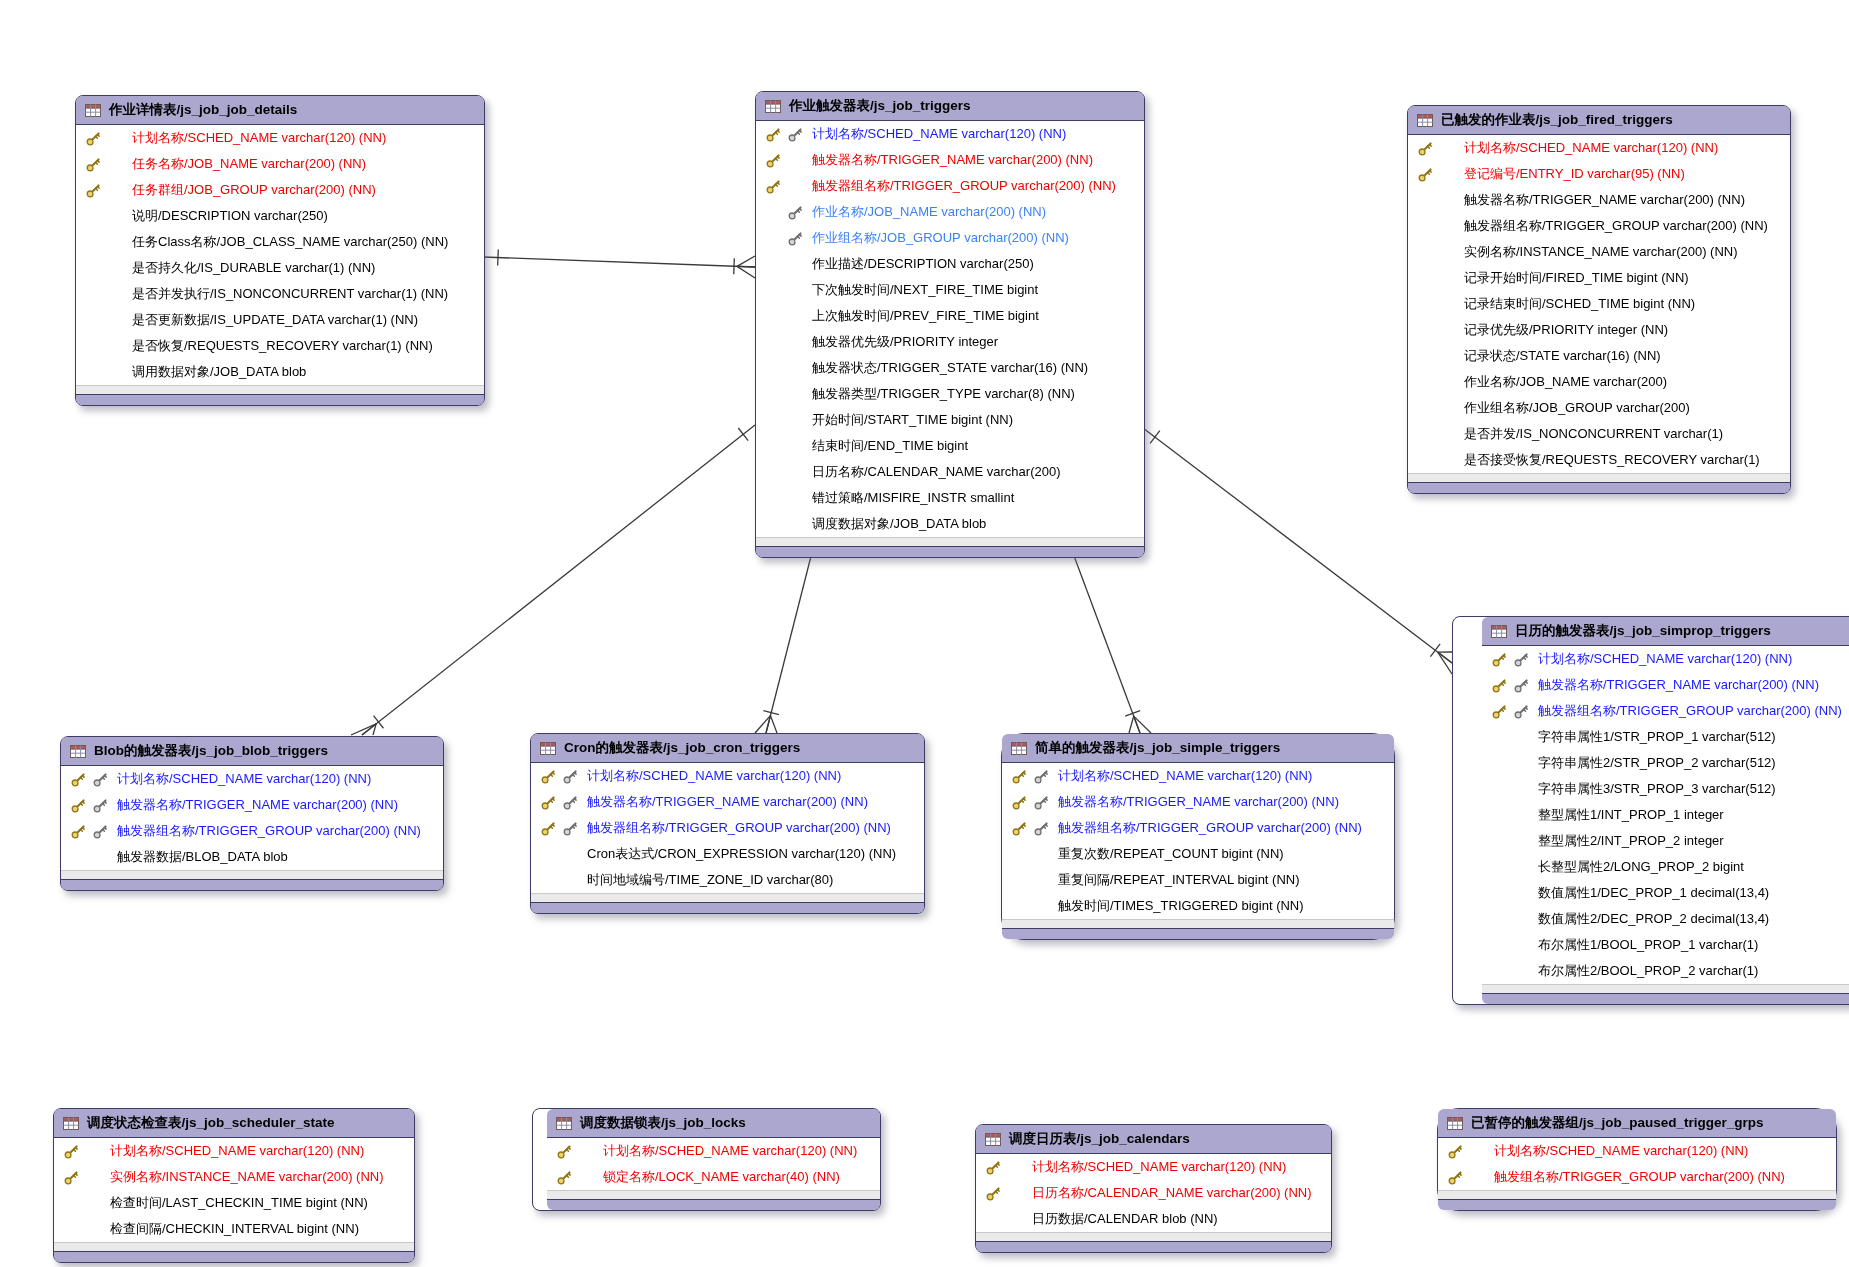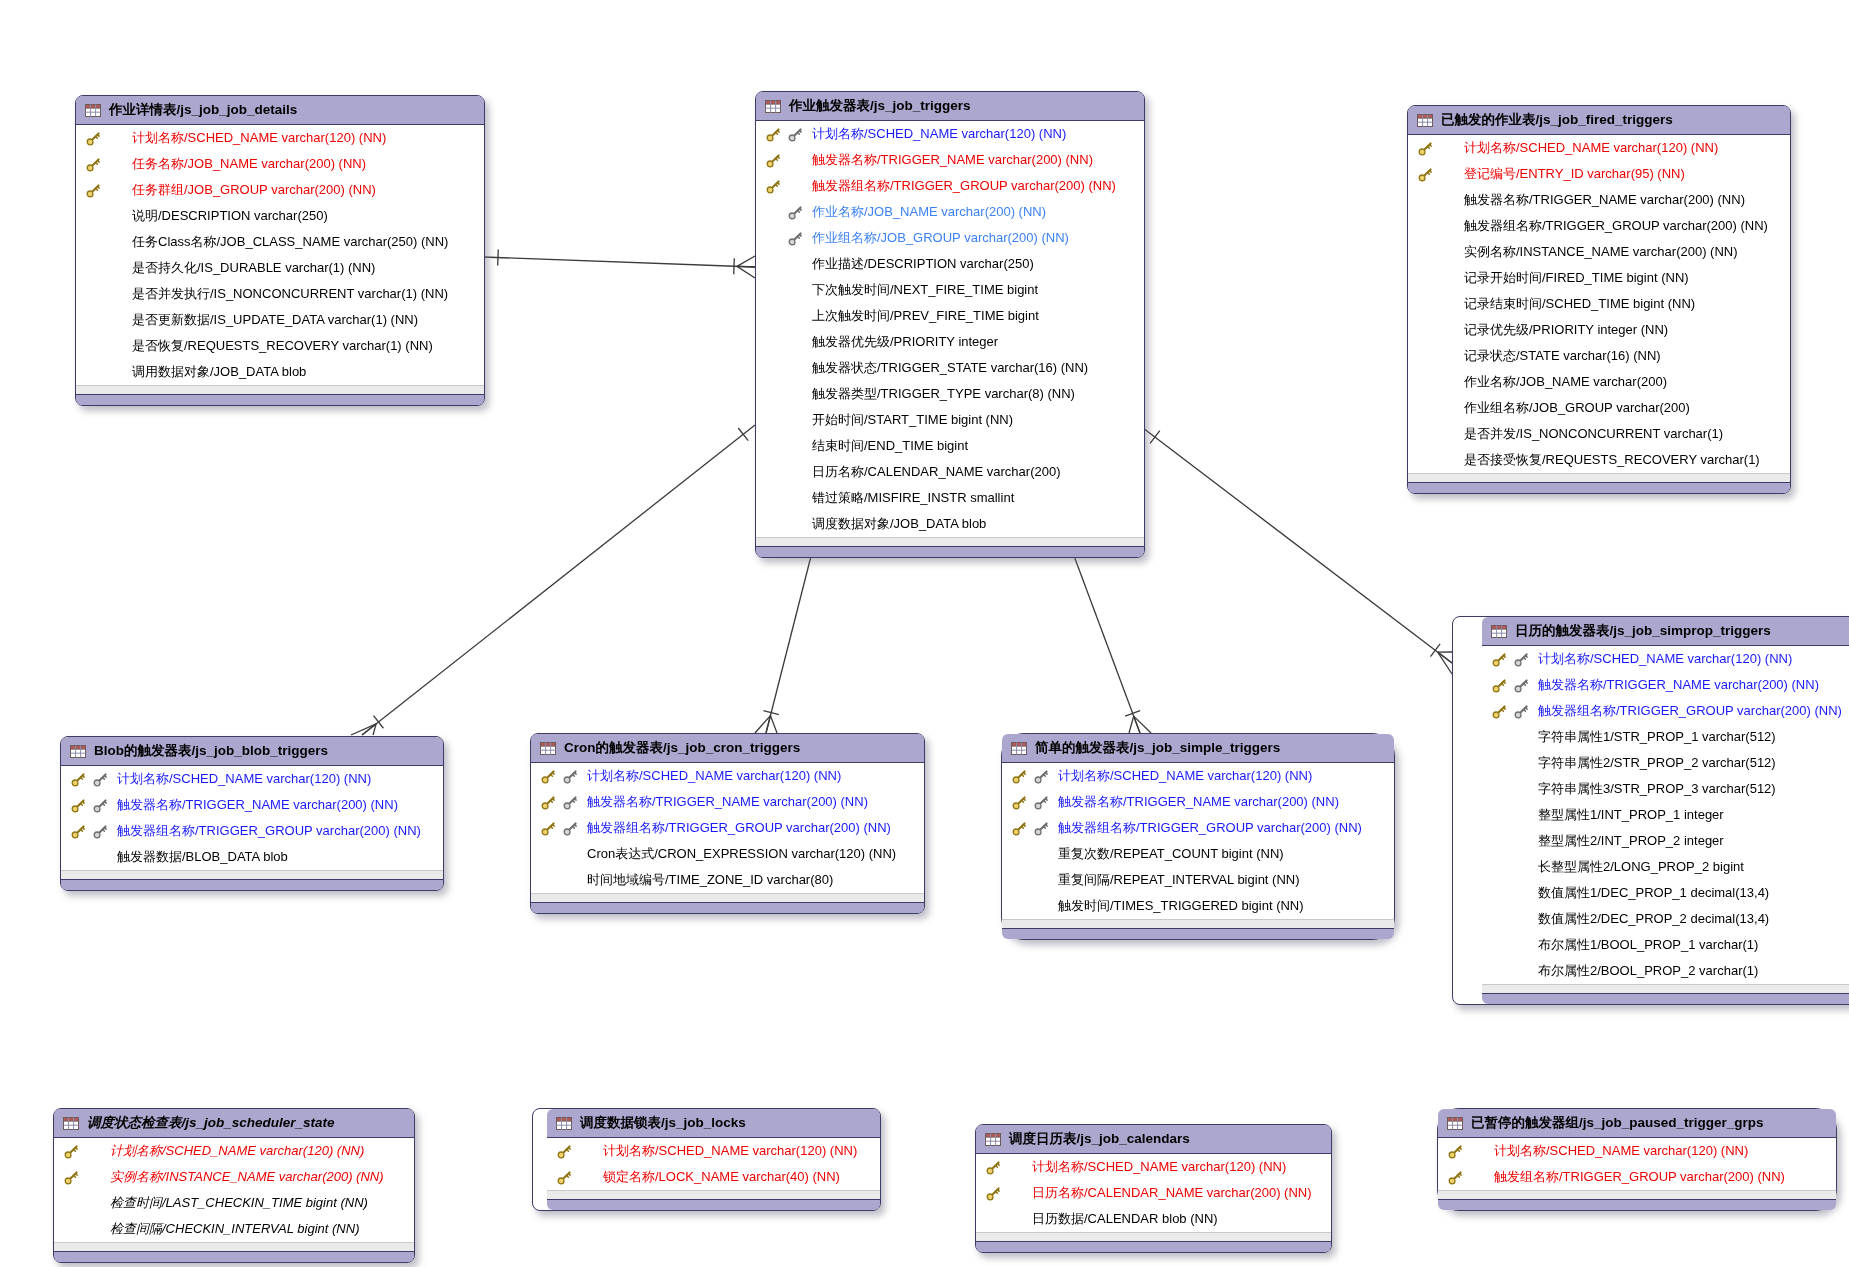--- a/index.html
+++ b/index.html
@@ -732,21 +732,21 @@
         </div>
         <div class="row">
           <span class="kslot"></span>
           <span class="kslot"></span>
           <span class="ftext c-black">触发时间/TIMES_TRIGGERED bigint (NN)</span>
         </div>
       </div>
     <div class="ft-gray"></div>
     <div class="ft-bar"></div>
   </div>
-    <div class="tbl" style="left: 53px; top: 1108px; width: 360px; font-style: italic;">
+    <div class="tbl" style="left: 53px; top: 1108px; width: 360px;">
     <div class="tbl-hd">
       <span style="display:flex;">
         <svg width="16" height="13" viewBox="0 0 16 13">
           <rect x="0.5" y="0.5" width="15" height="12" fill="#FFFFFF" stroke="#6E5A5A"></rect>
           <rect x="0.5" y="0.5" width="15" height="3.6" fill="#B05A5A" stroke="#6E5A5A"></rect>
           <line x1="5.6" y1="0.5" x2="5.6" y2="12.5" stroke="#8C8CA8" stroke-width="1"></line>
           <line x1="10.6" y1="0.5" x2="10.6" y2="12.5" stroke="#8C8CA8" stroke-width="1"></line>
           <line x1="0.5" y1="8.2" x2="15.5" y2="8.2" stroke="#8C8CA8" stroke-width="1"></line>
         </svg>
       </span>

